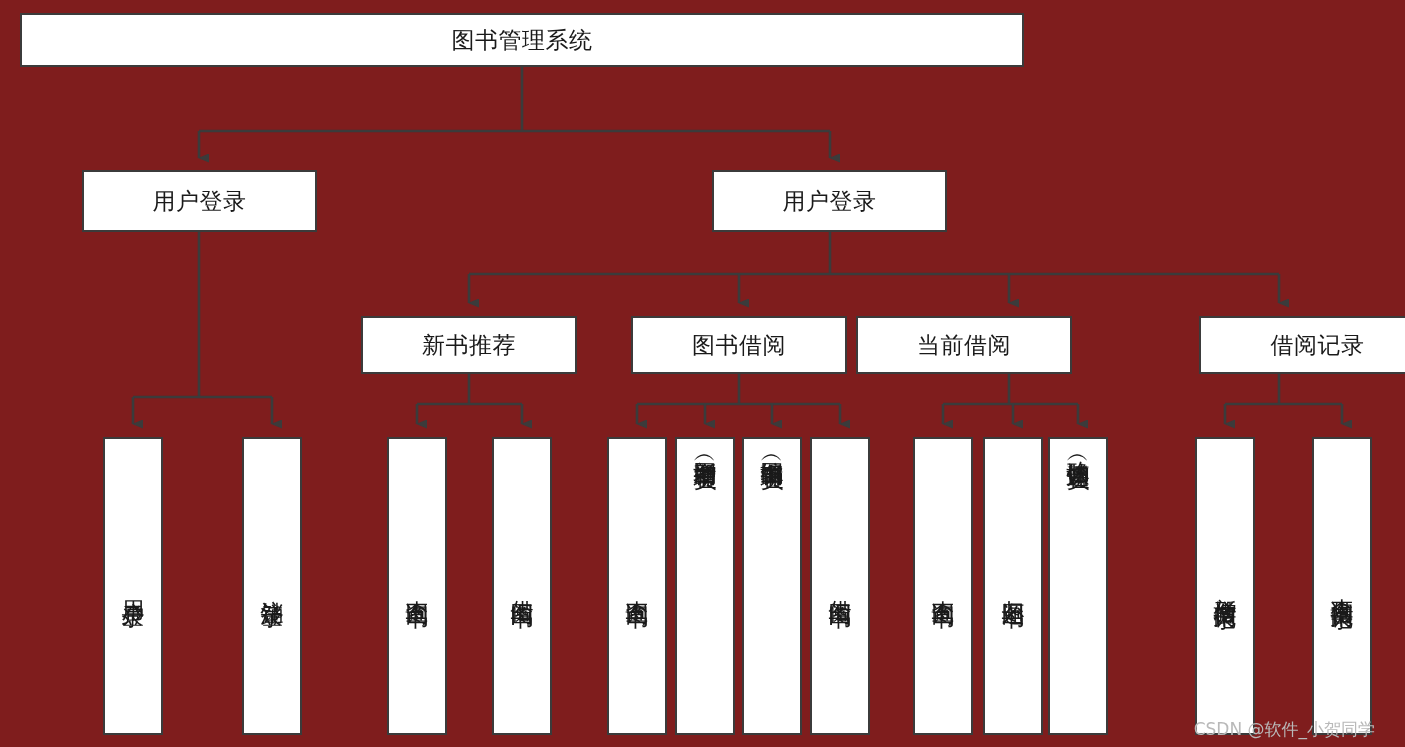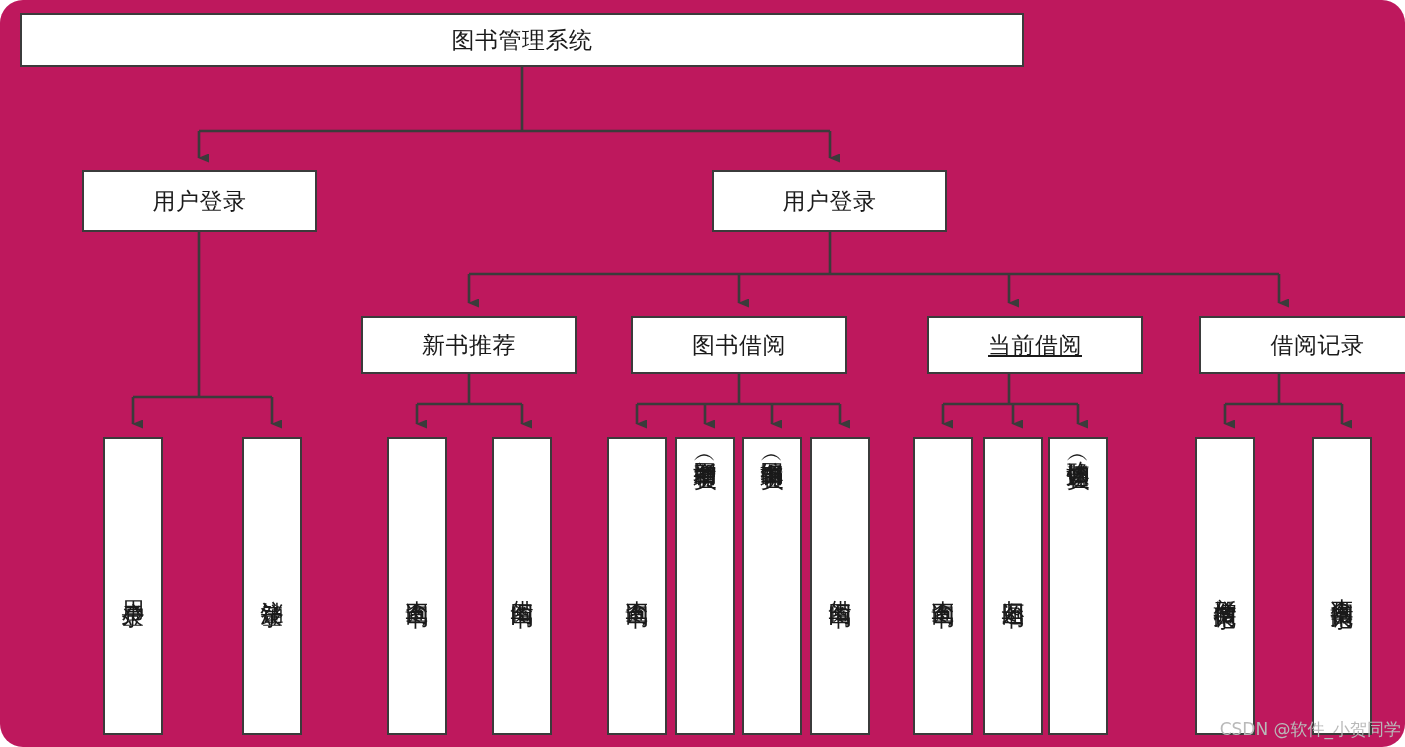--- a/index.html
+++ b/index.html
@@ -7,23 +7,22 @@
     padding: 0;
     background: #ffffff;
   }
   body {
     font-family: "DejaVu Sans", "Liberation Sans", sans-serif;
   }
   #canvas {
     position: relative;
     width: 1405px;
     height: 747px;
-    background: #be185d;
+    background: #7f1d1d;
     overflow: hidden;
-    border-radius: 23px;
   }
   
   .node {
     position: absolute;
     box-sizing: border-box;
     background: #ffffff;
     border: 2px solid #3b3b3b;
     display: flex;
     align-items: center;
     justify-content: center;
@@ -62,21 +61,21 @@
   #wires {
     position: absolute;
     left: 0; top: 0;
     width: 1405px;
     height: 747px;
     pointer-events: none;
   }
   
   .watermark {
     position: absolute;
-    right: 4px;
+    right: 30px;
     bottom: 6px;
     font-size: 17px;
     color: #b9b9b9;
     white-space: nowrap;
     font-family: "DejaVu Sans", "Liberation Sans", sans-serif;
   }
 </style>
 </head>
 <body>
 
@@ -142,21 +141,21 @@
   <div class="node h" style="left:712px; top:170px; width:235px; height:62px;">
     <span class="label">用户登录</span>
   </div>
 
   <div class="node h" style="left:631px; top:316px; width:216px; height:58px;">
     <span class="label">图书借阅</span>
   </div>
   <div class="node h" style="left:361px; top:316px; width:216px; height:58px;">
     <span class="label">新书推荐</span>
   </div>
-  <div class="node h" style="left:927px; top:316px; width:216px; height:58px;text-decoration:underline;">
+  <div class="node h" style="left:856px; top:316px; width:216px; height:58px;">
     <span class="label">当前借阅</span>
   </div>
   <div class="node h" style="left:1199px; top:316px; width:216px; height:58px;padding-left:21px;">
     <span class="label">借阅记录</span>
   </div>
 
   <div class="node leaf mid" style="left:103px; top:437px; width:60px; height:298px;">
     <span class="label">用户登录</span>
   </div>
   <div class="node leaf mid" style="left:242px; top:437px; width:60px; height:298px;">

